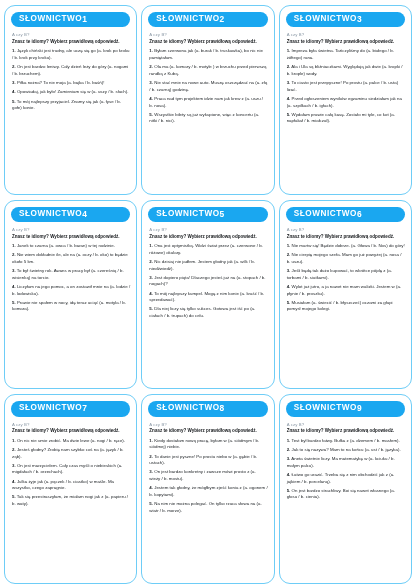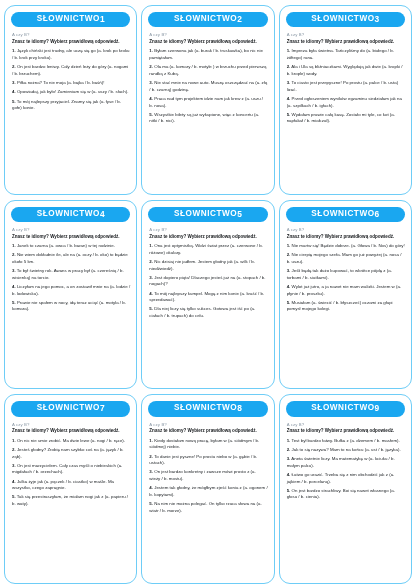--- a/index.html
+++ b/index.html
@@ -27,21 +27,21 @@
     display: flex;
     flex-direction: column;
     overflow: hidden;
   }
   .card-header {
     background: #1aa7f0;
     border-radius: 9px;
     color: #ffffff;
     display: flex;
     align-items: center;
-    justify-content: center;
+    justify-content: flex-start;
     padding: 3px 7px 4px 8px;
     margin-bottom: 4px;
   }
   .card-title {
     font-size: 8.2px;
     font-weight: bold;
     letter-spacing: 0.55px;
     line-height: 1;
   }
   .card-number {

